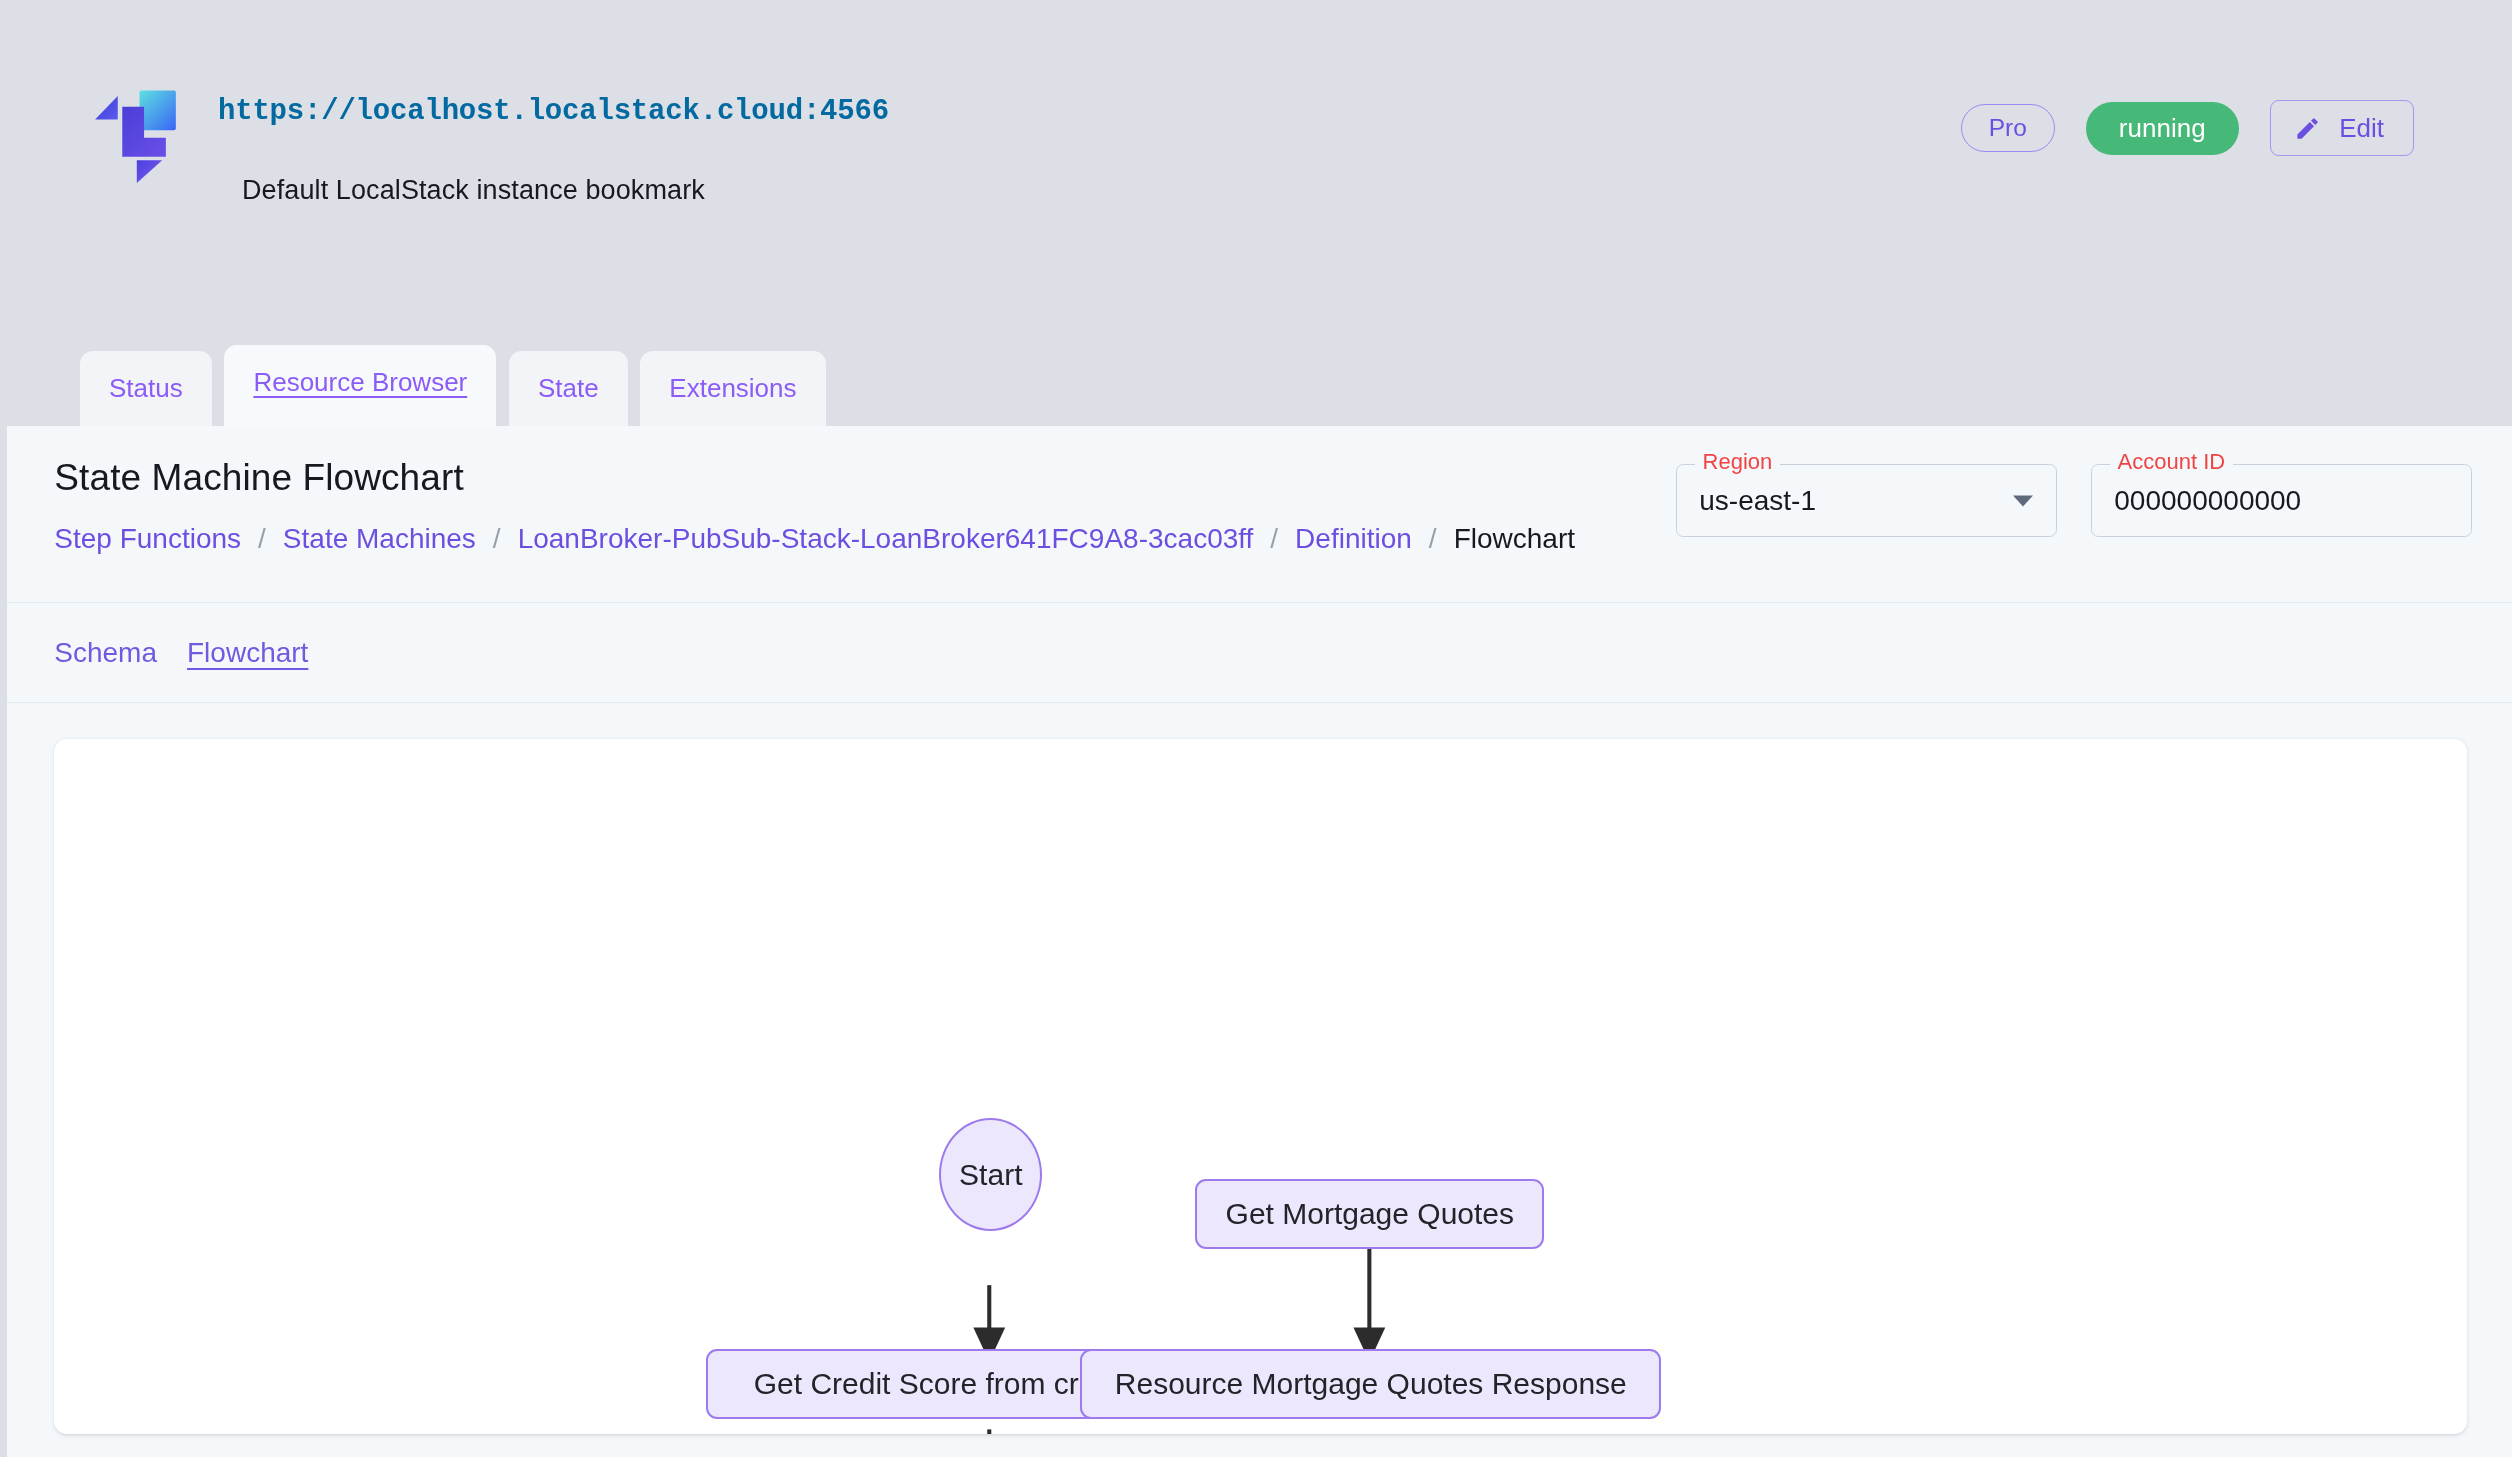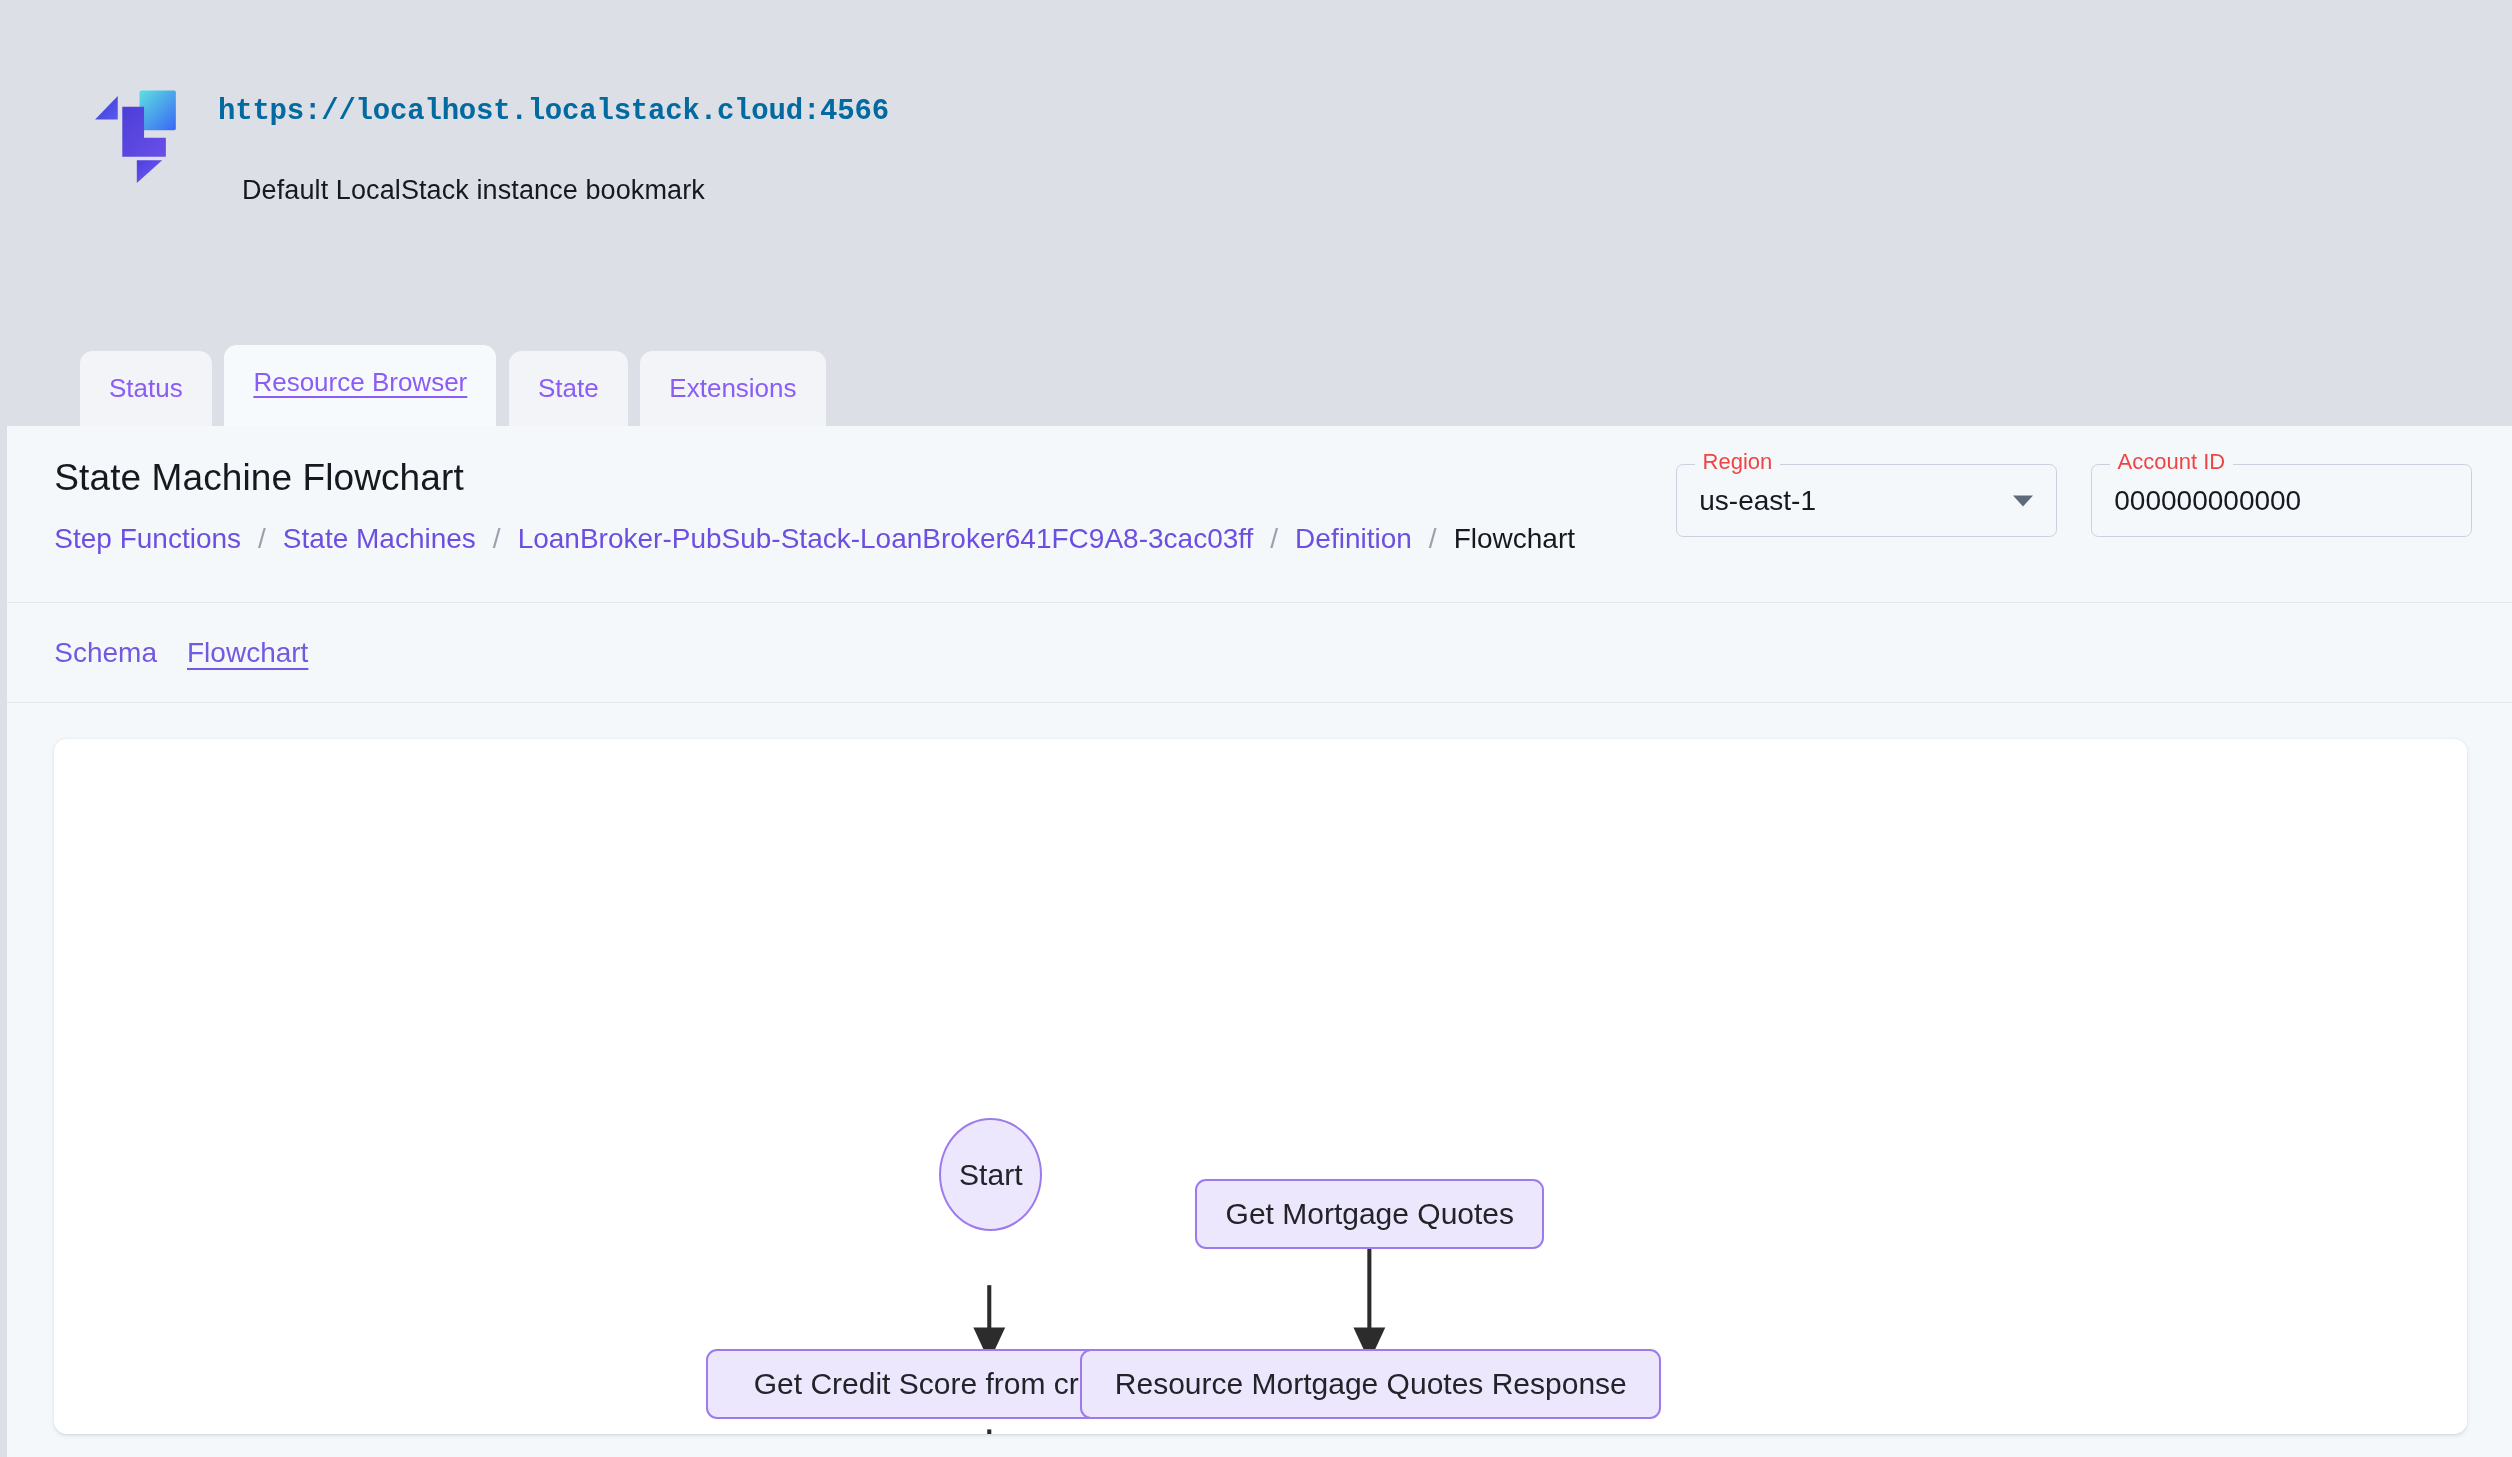--- a/index.html
+++ b/index.html
@@ -304,20 +304,32 @@
         <path d="M40 24 L64 24 L64 58 L88 58 L88 79 L40 79 Z" fill="url(#gC)"></path>
         <path d="M56 83 L84 83 L56 108 Z" fill="url(#gD)"></path>
       </svg>
     </div>
     <div class="instance-text">
       <div class="instance-url">https://localhost.localstack.cloud:4566</div>
       <div class="instance-desc">Default LocalStack instance bookmark</div>
     </div>
   </div>
 
+  <div class="instance-actions">
+    <div class="chip-pro">Pro</div>
+    <div class="chip-running">running</div>
+    <div class="btn-edit">
+      <span class="pencil-icon">
+        <svg viewBox="0 0 24 24" width="27" height="27" aria-hidden="true">
+          <path d="M3 17.25V21h3.75L17.81 9.94l-3.75-3.75L3 17.25zM20.71 7.04a1 1 0 000-1.41l-2.34-2.34a1 1 0 00-1.41 0l-1.83 1.83 3.75 3.75 1.83-1.83z" fill="#6c4fe0"></path>
+        </svg>
+      </span>
+      <span>Edit</span>
+    </div>
+  </div>
 
   <div class="main-tabs">
     <div class="main-tab">
       <span>Status</span>
     </div>
     <div class="main-tab active">
       <span>Resource Browser</span>
     </div>
     <div class="main-tab">
       <span>State</span>

